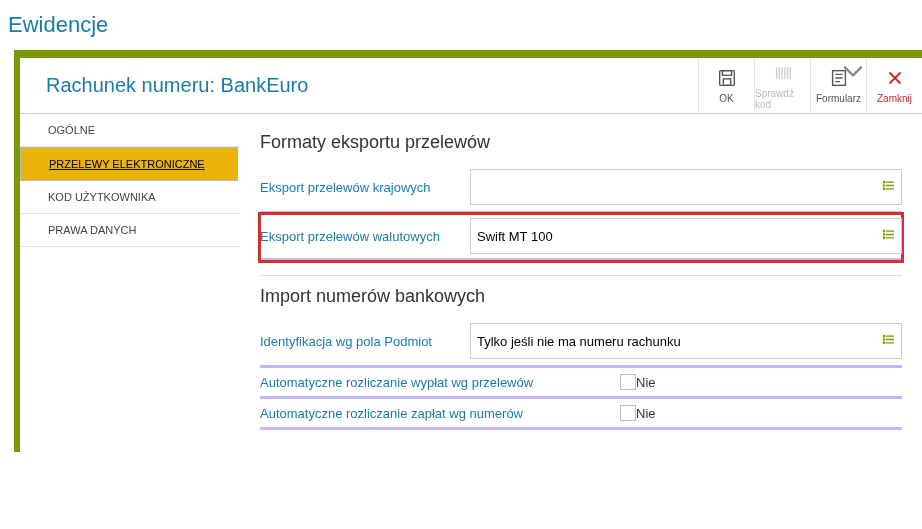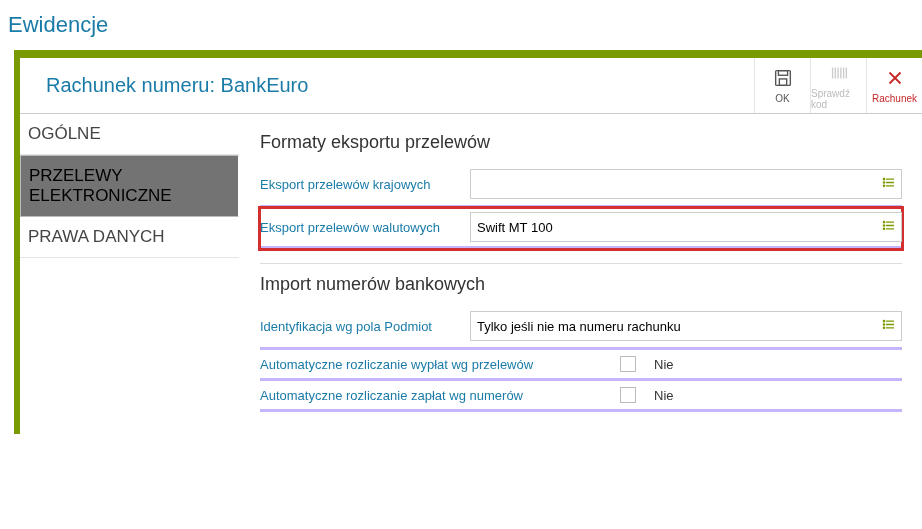--- a/index.html
+++ b/index.html
@@ -11,36 +11,36 @@
   .header-row { display: flex; justify-content: space-between; align-items: stretch; border-bottom: 1px solid #ccc; padding-left: 26px; }
   .form-title { color: #1a7ba8; font-size: 20px; font-weight: 300; padding: 16px 0; }
   .toolbar { display: flex; }
   .tb-btn { width: 56px; display: flex; flex-direction: column; align-items: center; justify-content: center; gap: 4px; border-left: 1px solid #e5e5e5; font-size: 10px; color: #555; cursor: pointer; position: relative; }
   .tb-btn.disabled { color: #bbb; }
   .tb-btn.close { color: #c62828; }
   .tb-btn svg { width: 22px; height: 22px; }
   .tb-drop { position: absolute; top: 2px; right: 2px; width: 10px; height: 10px; }
   .body-row { display: flex; }
   .sidebar { width: 220px; border-right: 1px solid transparent; }
-  .side-item { padding: 10px 8px; border-bottom: 1px solid #e5e5e5; font-size: 17px; color: #444; cursor: pointer; text-transform: uppercase; }
-  .side-item.active { border: 1px solid #bbb; border-right: 1px solid #fff; background: #737373; color: #000; }
+  .side-item { padding: 10px 28px; border-bottom: 1px solid #e5e5e5; font-size: 11px; color: #444; cursor: pointer; text-transform: uppercase; }
+  .side-item.active { border: 1px solid #bbb; border-right: 1px solid #fff; background: #eab308; color: #000; text-decoration: underline; }
   .content { flex: 1; padding: 8px 20px 8px 20px; }
   .section { border-top: 1px solid #ddd; padding: 10px 0 6px 0; margin-bottom: 8px; }
   .section:first-child { border-top: none; }
   .section-title { font-size: 18px; color: #333; font-weight: 400; margin-bottom: 10px; }
   .field-row { display: flex; align-items: center; padding: 6px 0; border-bottom: 3px solid #c4b5fd; }
   .field-label { flex: 0 0 210px; color: #1a7ba8; font-size: 13px; }
   .field-label.wide { flex: 0 0 360px; }
   .field-input { flex: 1; display: flex; align-items: center; }
-  .text-input { width: 100%; height: 30px; border: 1px solid #ccc; padding: 2px 6px; font-size: 13px; }
+  .text-input { width: 100%; height: 36px; border: 1px solid #ccc; padding: 2px 6px; font-size: 13px; }
   .text-input.short { width: 90px; flex: none; }
   .select-wrap { position: relative; flex: 1; display: flex; }
   .select-icon { position: absolute; right: 4px; top: 50%; transform: translateY(-50%); color: #7a9a01; pointer-events: none; }
   .highlight { outline: 3px solid #d32f2f; outline-offset: -1px; padding: 4px 0; }
-  .checkbox-wrap { display: flex; align-items: center; gap: 18px; }
+  .checkbox-wrap { display: flex; align-items: center; gap: 0; }
   .cb { width: 16px; height: 16px; border: 1px solid #bbb; background: #fff; }
   .list-icon svg { width:16px; height:16px; stroke:#7a9a01; }
 </style>
 </head>
 <body>
 
 <div class="page-title">Ewidencje</div>
 <div class="accent-bar"></div>
 
 <div class="container">
@@ -55,33 +55,44 @@
               <rect x="8" y="13" width="8" height="7"></rect>
             </svg>
           <span>OK</span>
         </div>
         <div class="tb-btn disabled">
           <svg viewBox="0 0 24 24" fill="none" stroke="#ccc" stroke-width="1.5">
               <path d="M5 6v12M8 6v12M11 6v12M14 6v12M17 6v12M20 6v12"></path>
             </svg>
           <span>Sprawdź kod</span>
         </div>
+        <div class="tb-btn">
+          <svg class="tb-drop" viewBox="0 0 10 10">
+              <path d="M1 3l4 4 4-4" fill="none" stroke="#888"></path>
+            </svg>
+          <svg viewBox="0 0 24 24" fill="none" stroke="#555" stroke-width="1.5">
+              <rect x="5" y="4" width="14" height="16"></rect>
+              <path d="M8 8h8M8 12h8M8 16h5"></path>
+            </svg>
+          <span>Formularz</span>
+        </div>
         <div class="tb-btn close">
           <svg viewBox="0 0 24 24" fill="none" stroke="#c62828" stroke-width="2">
               <path d="M6 6l12 12M18 6L6 18"></path>
             </svg>
-          <span>Rachunek</span>
+          <span>Zamknij</span>
         </div>
       </div>
     </div>
 
     <div class="body-row">
       <div class="sidebar">
         <div class="side-item">OGÓLNE</div>
         <div class="side-item active">PRZELEWY ELEKTRONICZNE</div>
+        <div class="side-item">KOD UŻYTKOWNIKA</div>
         <div class="side-item">PRAWA DANYCH</div>
       </div>
 
       <div class="content">
 
         <div class="section">
           <div class="section-title">Formaty eksportu przelewów</div>
 
           <div class="field-row">
             <div class="field-label">Eksport przelewów krajowych</div>

